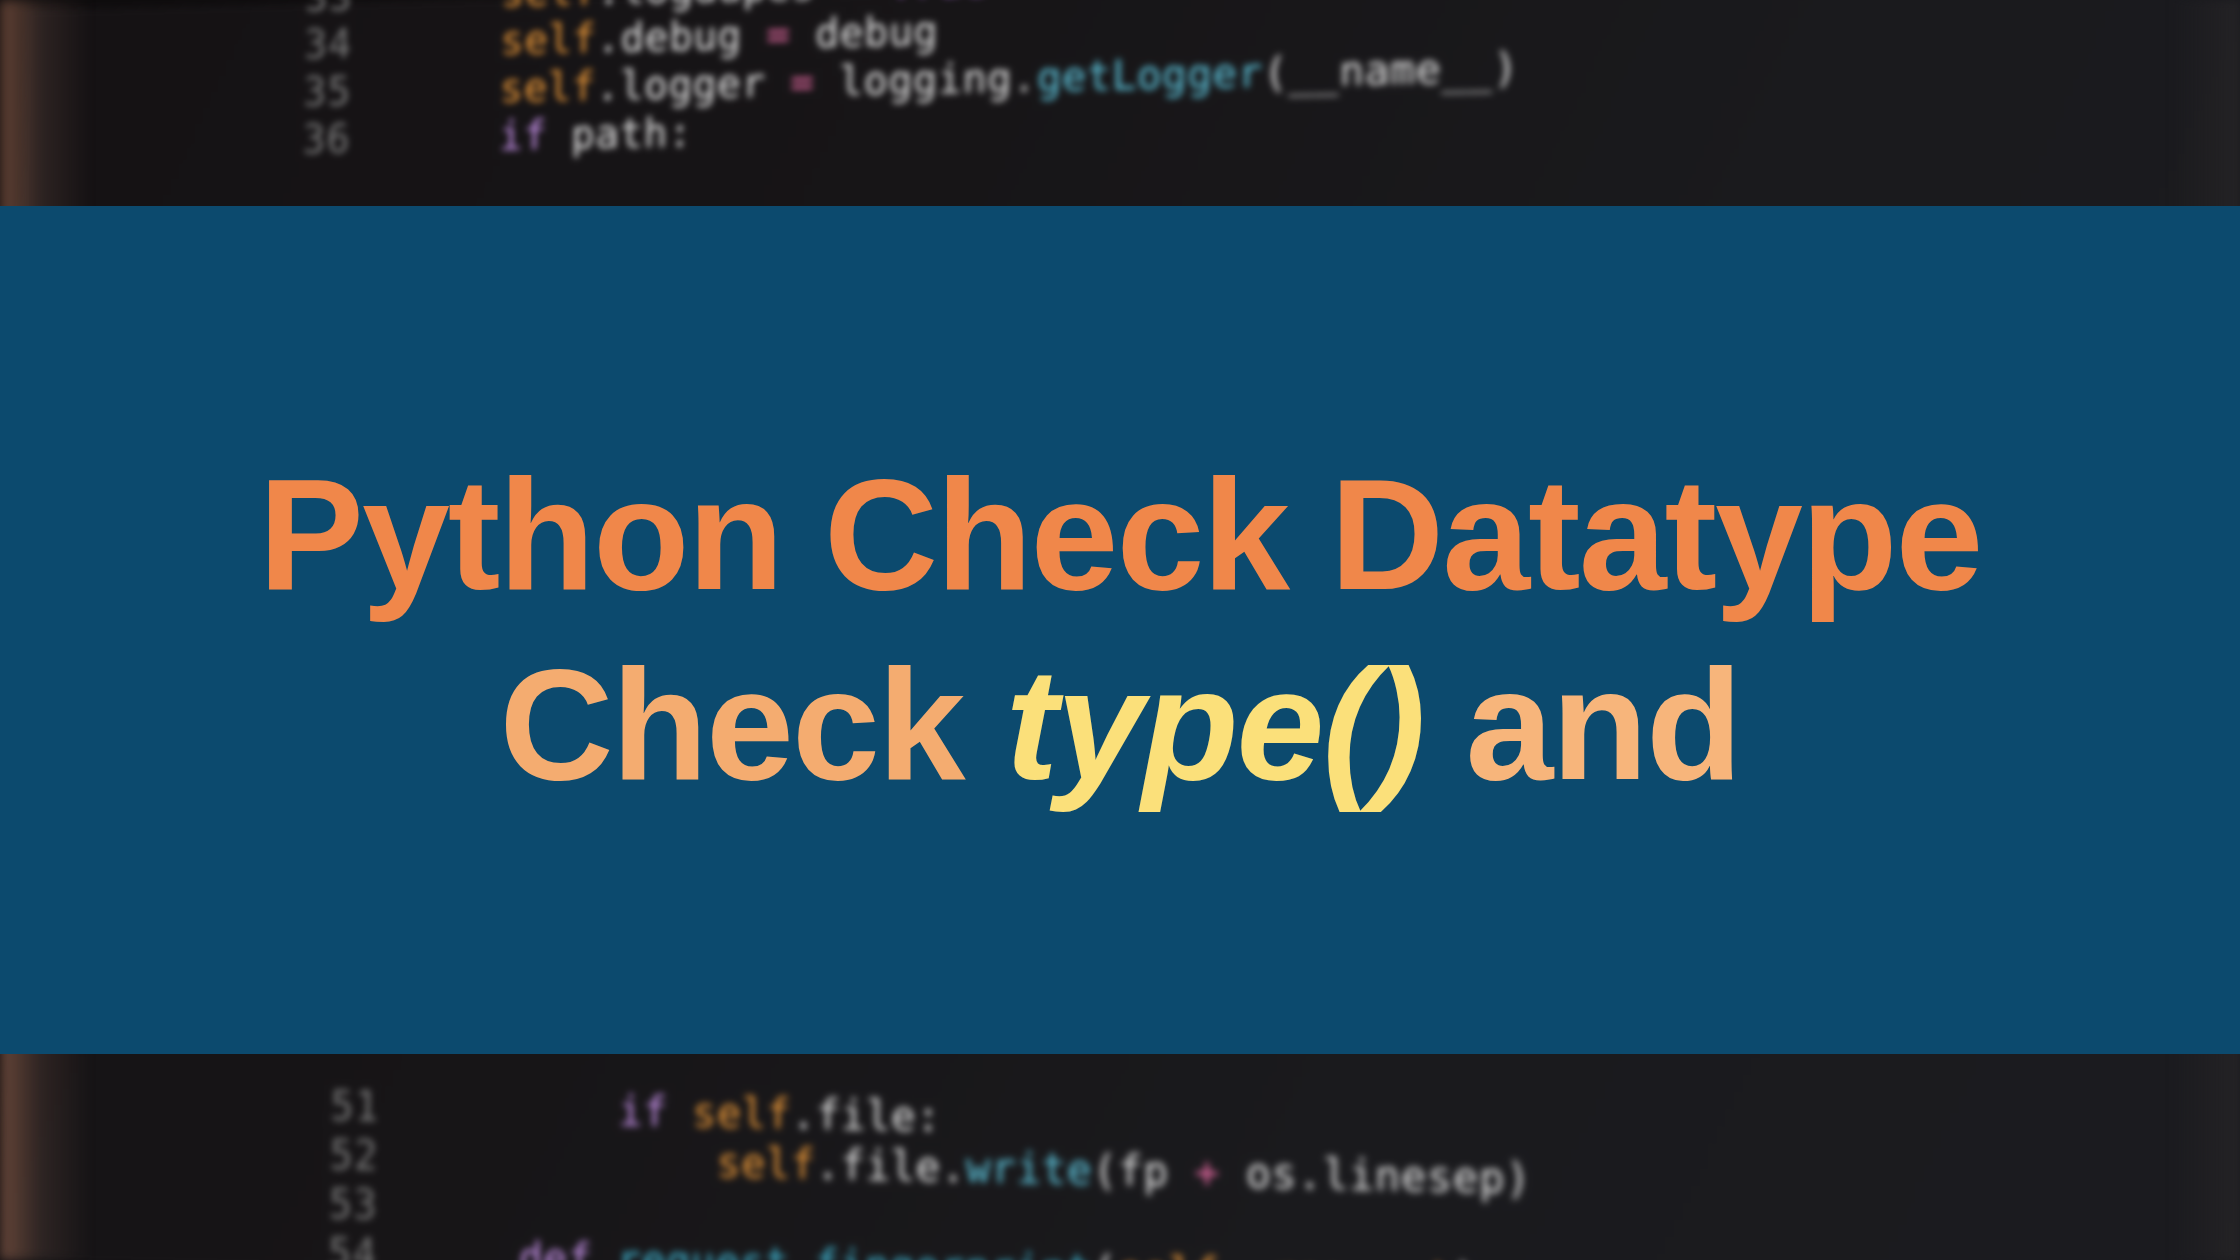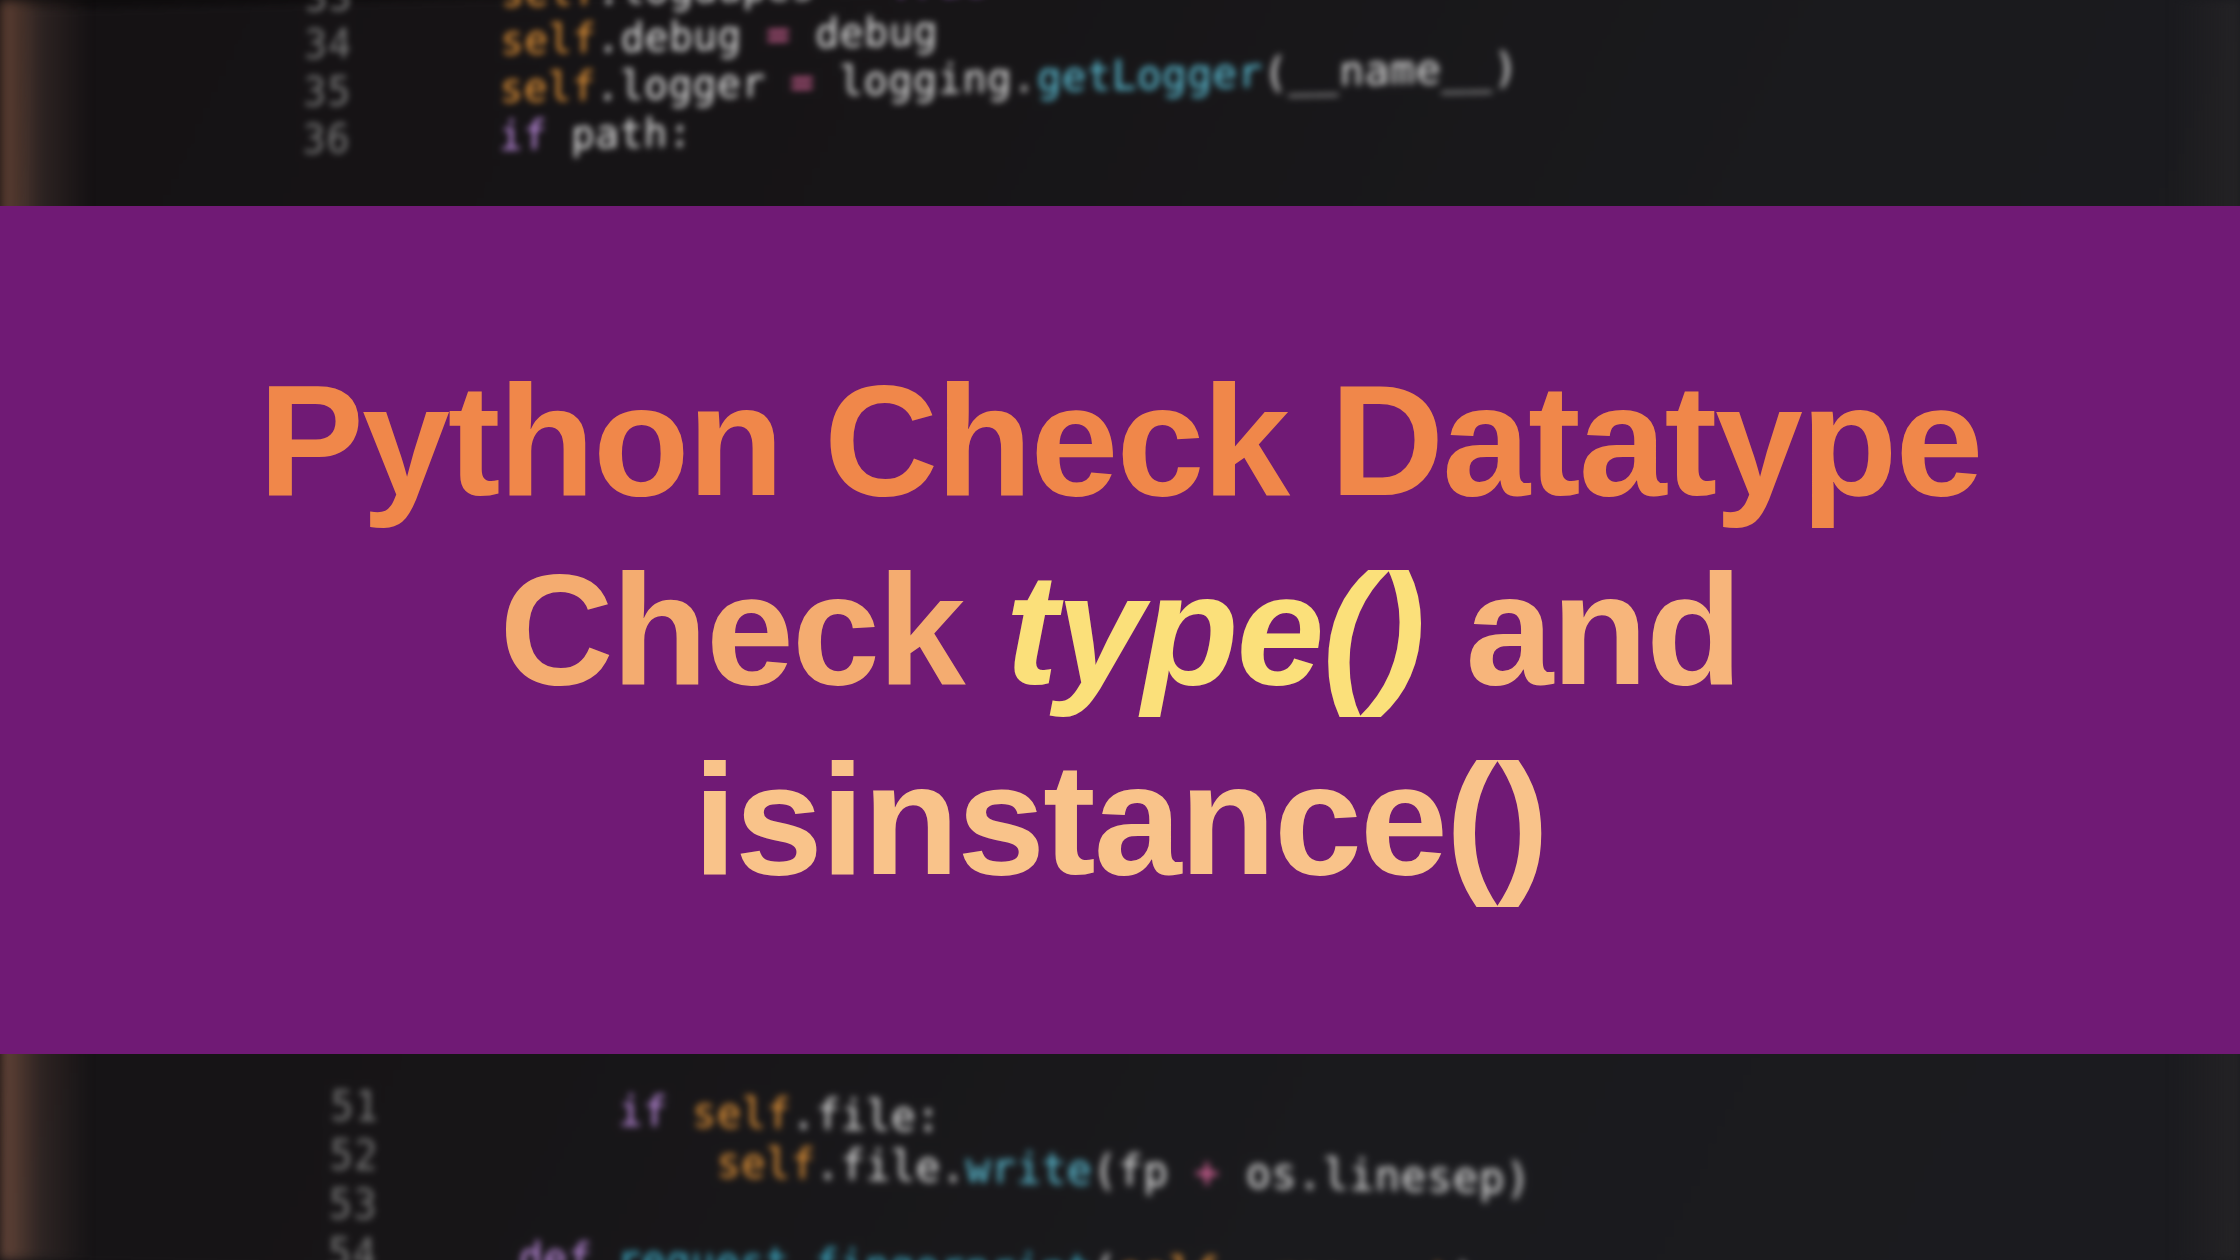--- a/index.html
+++ b/index.html
@@ -78,21 +78,21 @@
   .tok-fn     { color: #3fb3cf; }
   .tok-call   { color: #5fc7df; }
 
   
   .card {
     position: absolute;
     left: 0;
     right: 0;
     top: 206px;
     height: 848px;
-    background: #701a75;
+    background: #0c4a6e;
     display: flex;
     align-items: center;
     justify-content: center;
   }
   .headline {
     width: 100%;
     padding: 0 70px;
     text-align: center;
     font-family: "Arial Black", "Helvetica Neue", Helvetica, Arial, sans-serif;
     font-weight: 900;
@@ -126,15 +126,14 @@
     </div>
   <div class="code-lines bottom" id="lines-bot"><div>       <span class="tok-kw">if</span> <span class="tok-self">self</span><span class="tok-attr">.file:</span></div><div>           <span class="tok-self">self</span><span class="tok-attr">.file.</span><span class="tok-call">write</span><span class="tok-attr">(fp</span> <span class="tok-op">+</span> <span class="tok-attr">os.linesep)</span></div><div></div><div>   <span class="tok-kw">def</span> <span class="tok-fn">request_fingerprint</span><span class="tok-attr">(</span><span class="tok-self">self</span><span class="tok-attr">, </span><span class="tok-self">request</span><span class="tok-attr">):</span></div></div>
 </div>
 <div class="left-vignette"></div>
 <div class="right-vignette"></div>
 
 <div class="card">
   <div class="headline">
     <span class="c-orange1">Python Check Datatype</span><br>
     <span class="c-orange3">Check </span><span class="c-yellow">type()</span><span class="c-orange4"> and</span><br>
-    <span class="c-orange5">isinstance()</span>
   </div>
 </div>
 
 </body></html>

